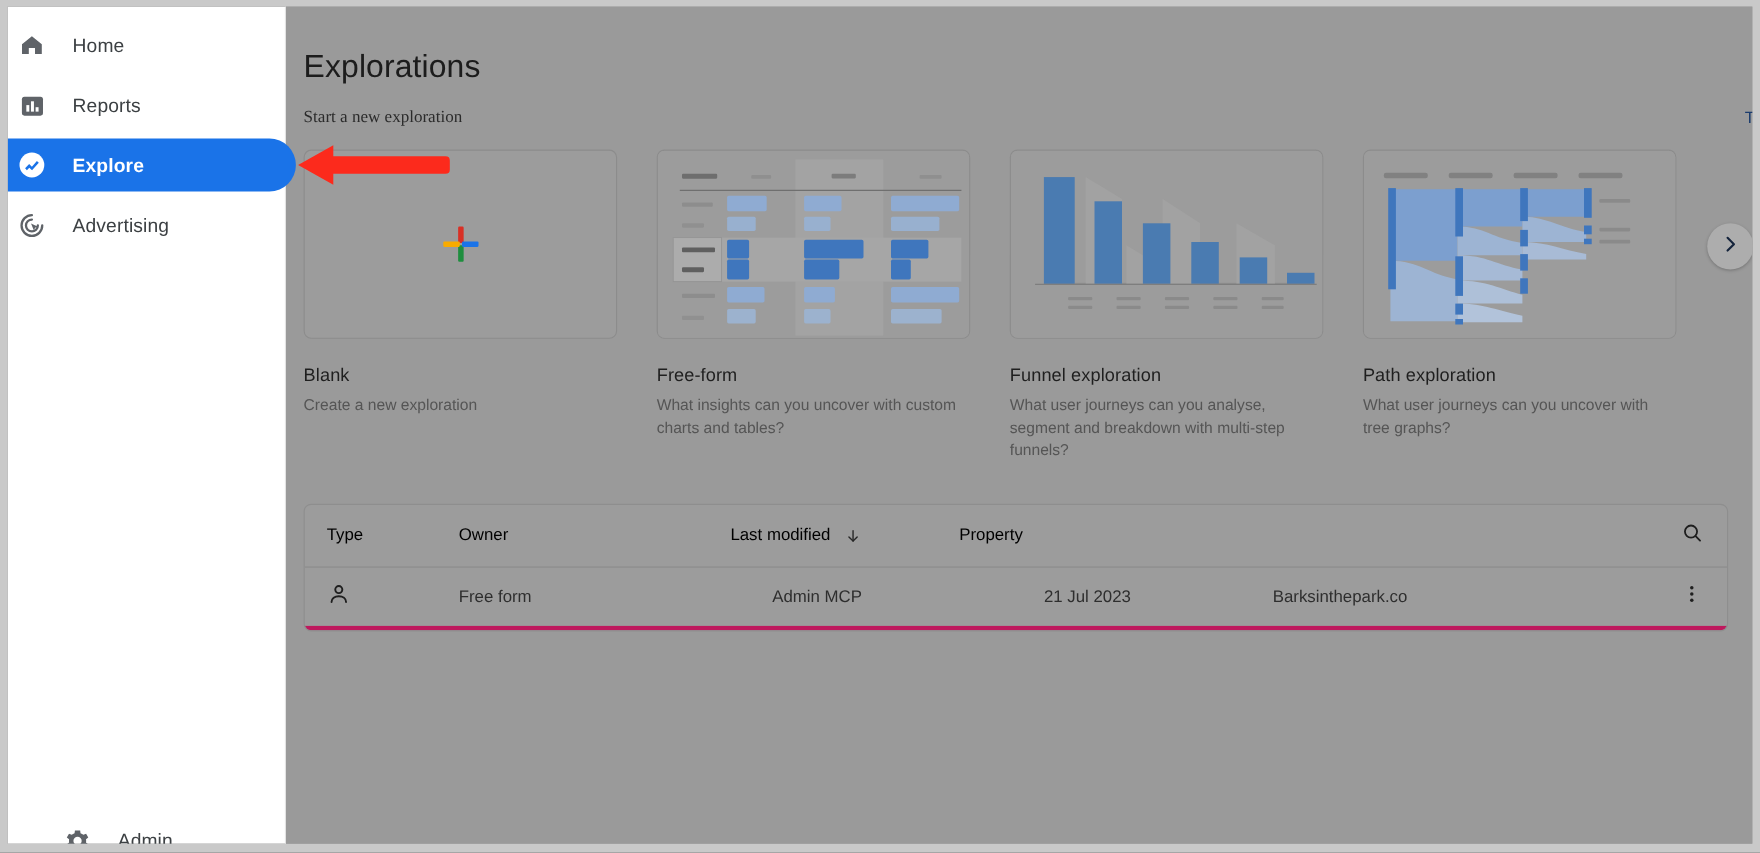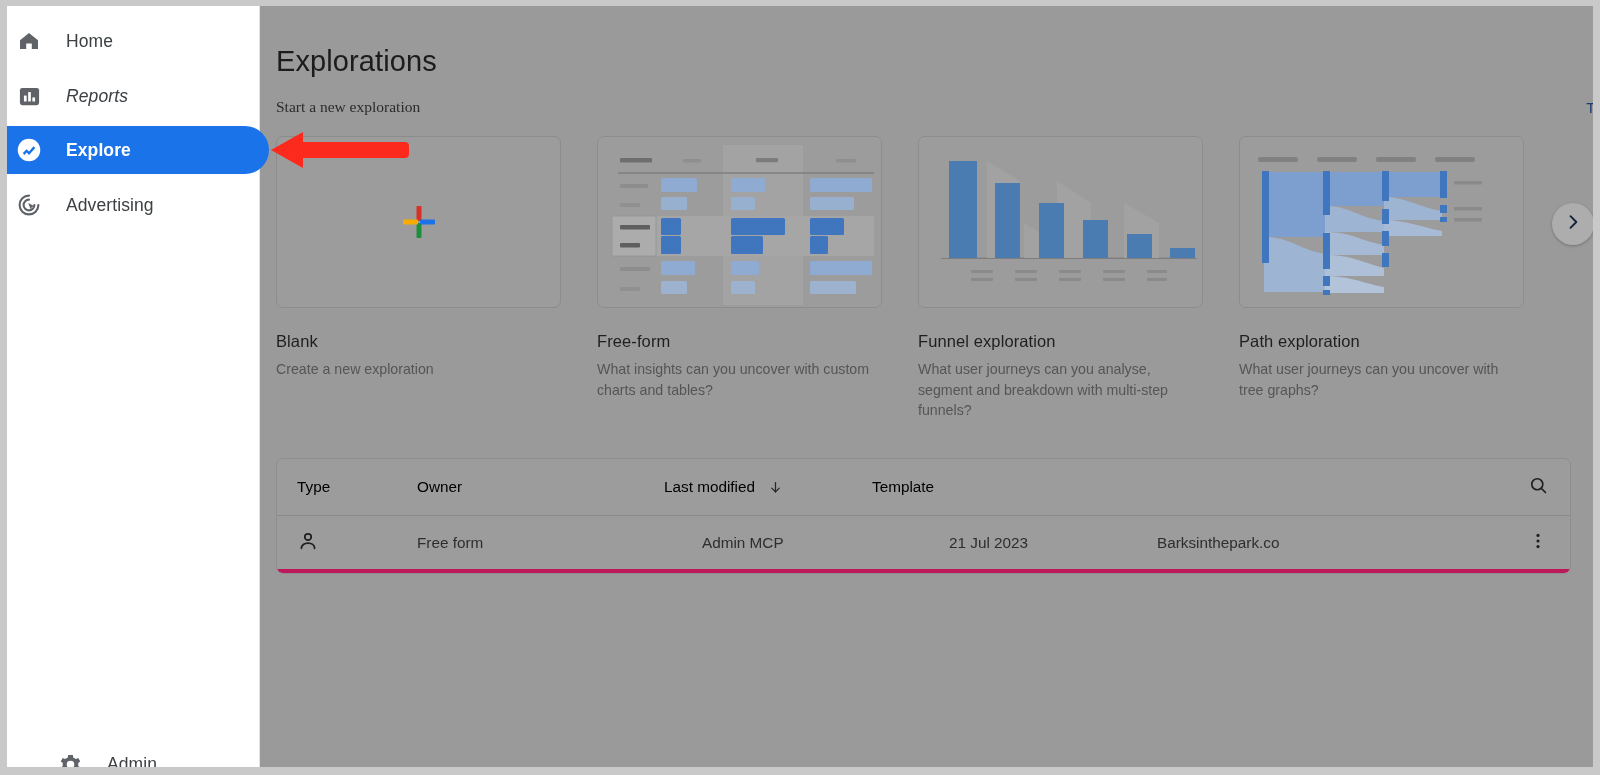--- a/index.html
+++ b/index.html
@@ -201,21 +201,21 @@
 
     <div class="nav-item" style="top:11px;">
       <span class="nav-icon">
         <svg width="24" height="24" viewBox="0 0 24 24" fill="#5f6368">
           <path d="M3 11.2 12 4l9 7.2V20h-6.2v-5.4H9.2V20H3z"></path>
         </svg>
       </span>
       <span class="nav-label">Home</span>
     </div>
 
-    <div class="nav-item" style="top:66px;font-style:italic;">
+    <div class="nav-item" style="top:66px;">
       <span class="nav-icon">
         <svg width="23" height="23" viewBox="0 0 24 24">
           <rect x="2" y="3" width="20" height="18" rx="2.4" fill="#5f6368"></rect>
           <rect x="6.2" y="11" width="2.8" height="6.2" fill="#ffffff"></rect>
           <rect x="10.6" y="7.4" width="2.8" height="9.8" fill="#ffffff"></rect>
           <rect x="15" y="13" width="2.8" height="4.2" fill="#ffffff"></rect>
         </svg>
       </span>
       <span class="nav-label">Reports</span>
     </div>
@@ -436,21 +436,21 @@
         <div class="c-mod th">
           <span>Last modified</span>
           <span class="sort-arrow">
             <svg width="15" height="15" viewBox="0 0 24 24" fill="none" stroke="#262626" stroke-width="2" stroke-linecap="round" stroke-linejoin="round">
               <line x1="12" y1="4" x2="12" y2="19"></line>
                 <polyline points="6 13 12 19 18 13"></polyline>
             </svg>
           </span>
         </div>
         <div class="c-prop th">
-          <span>Template</span>
+          <span>Property</span>
         </div>
         <div class="c-act">
           <span>
             <svg width="21" height="21" viewBox="0 0 24 24" fill="none" stroke="#1e1e1e" stroke-width="1.9" stroke-linecap="round">
               <circle cx="10.6" cy="10.6" r="6.3"></circle>
                 <line x1="15.4" y1="15.4" x2="20" y2="20"></line>
             </svg>
           </span>
         </div>
       </div>

